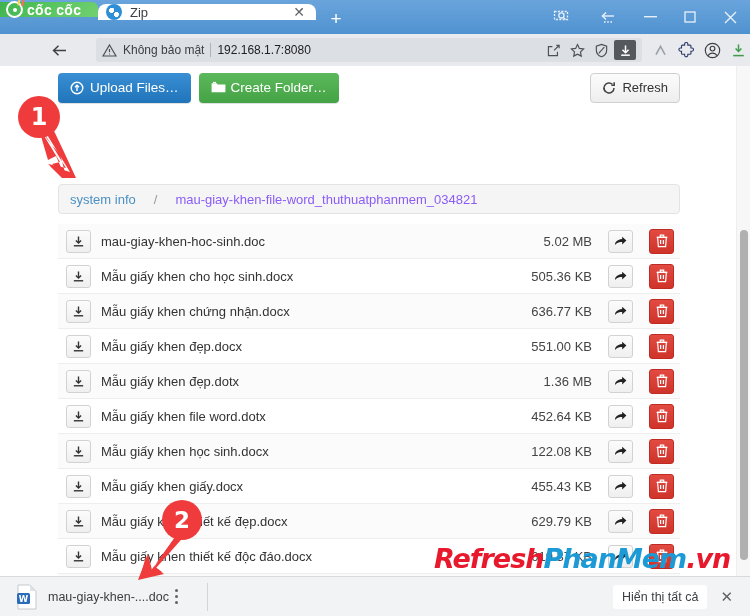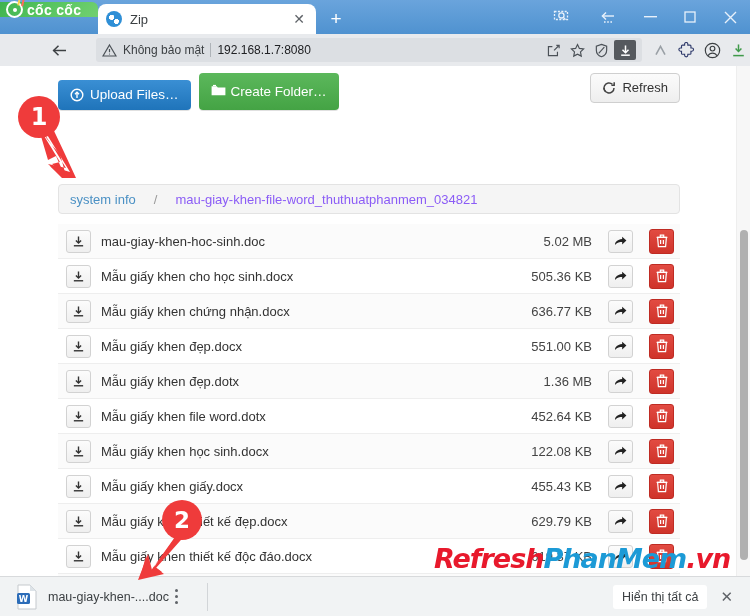--- a/index.html
+++ b/index.html
@@ -39,21 +39,21 @@
       linear-gradient(#ffd24a, #ffd24a) 0 0/2px 8px no-repeat,
       linear-gradient(#ff6b5b, #ff6b5b) 4px 1px/2px 7px no-repeat;
     transform: rotate(12deg);
   }
   .brand-text {
     color: #ffffff; font-size: 14px; font-weight: bold; letter-spacing: .3px;
     white-space: nowrap;
   }
 
   .tab {
-    position: absolute; left: 98px; top: 4px; width: 218px; height: 30px;
+    position: absolute; left: 98px; top: 4px; width: 218px; height: 16px;
     background: #ffffff; border-radius: 8px 8px 0 0;
     display: flex; align-items: center; padding: 0 8px;
   }
   .tab-fav {
     width: 16px; height: 16px; border-radius: 50%;
     background: #2f8fd6; flex: 0 0 auto; position: relative;
     margin-right: 8px;
   }
   .tab-fav::after {
     content: ""; position: absolute; inset: 2px;
@@ -127,21 +127,21 @@
     position: absolute; left: 0; top: 0; width: 736px; height: 510px;
   }
   .btnrow { position: absolute; left: 58px; top: 7px; display: flex; gap: 8px; }
   .btn {
     border: none; border-radius: 4px; color: #ffffff;
     font-family: "Liberation Sans", sans-serif; font-size: 13.5px;
     padding: 7px 12px 8px; cursor: pointer;
     display: flex; align-items: center; gap: 6px;
     box-shadow: 0 1px 0 rgba(0,0,0,.12);
   }
-  .btn-upload { background: #2a7fc4; background: linear-gradient(#3a8fd4,#1f74ba); margin-top: 7px; }
+  .btn-upload { background: #2a7fc4; background: linear-gradient(#3a8fd4,#1f74ba); }
   .btn-folder { background: #4cae4c; background: linear-gradient(#5cb85c,#44a344); }
   .btn-refresh {
     position: absolute; right: 56px; top: 7px;
     background: #f4f4f4; background: linear-gradient(#fbfbfb,#eeeeee);
     border: 1px solid #cfcfcf; border-radius: 4px; color: #333333;
     font-family: "Liberation Sans", sans-serif; font-size: 13px;
     padding: 6px 11px 7px; cursor: pointer; display: flex; align-items: center; gap: 6px;
   }
   .ico-up, .ico-fold, .ico-ref { width: 14px; height: 14px; flex: 0 0 auto; }
 

